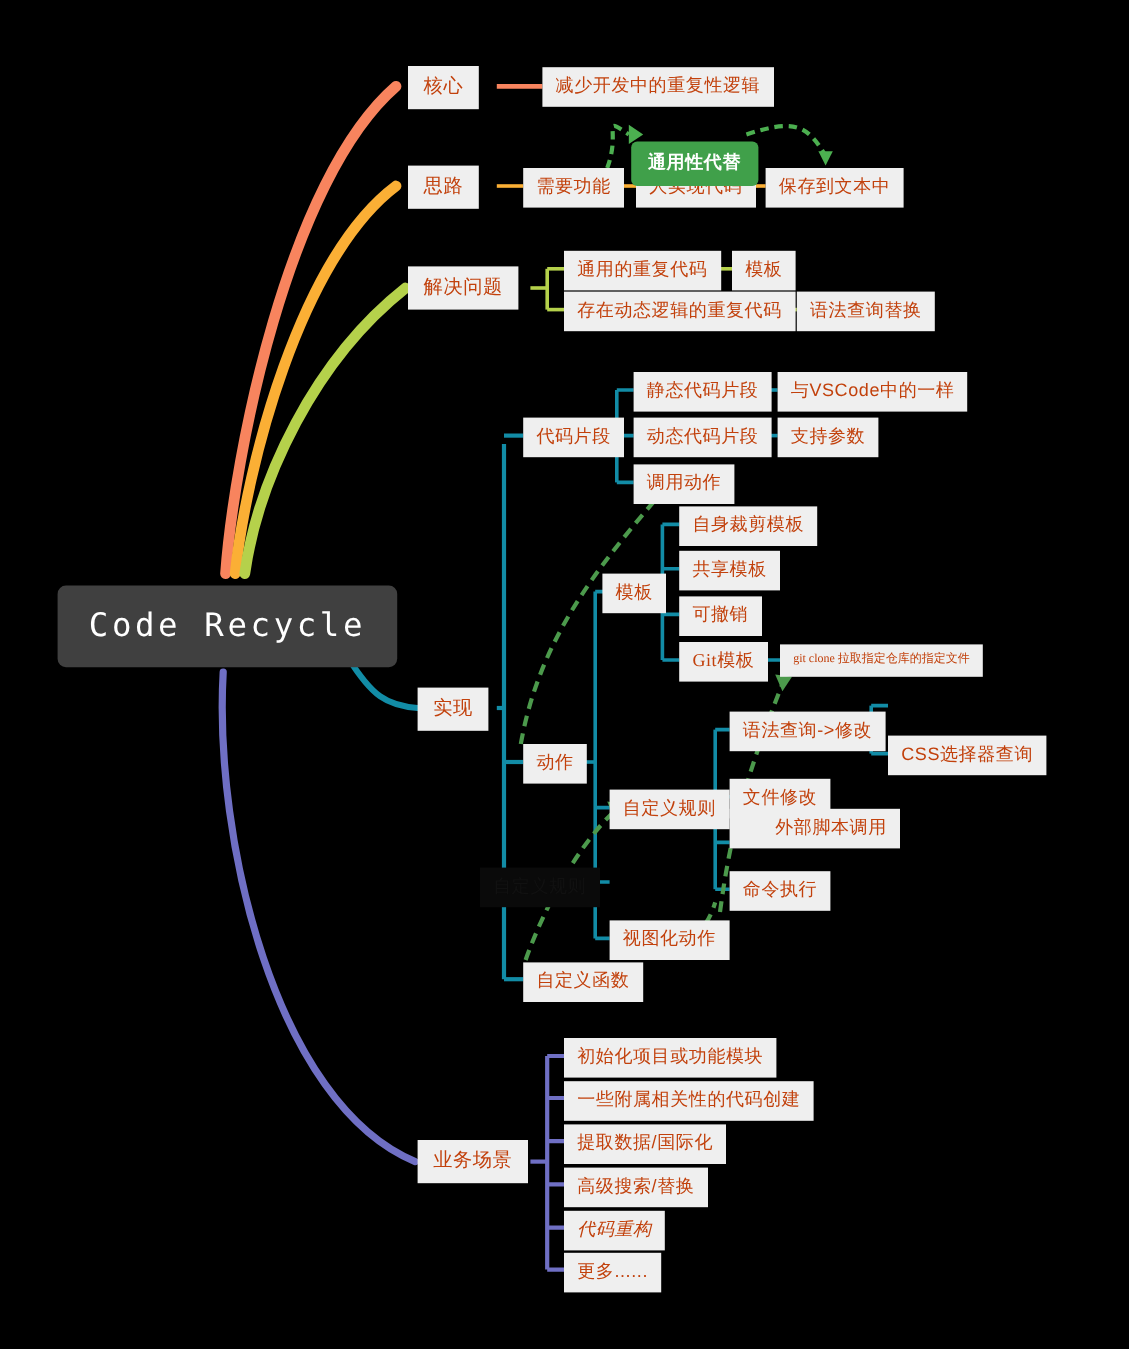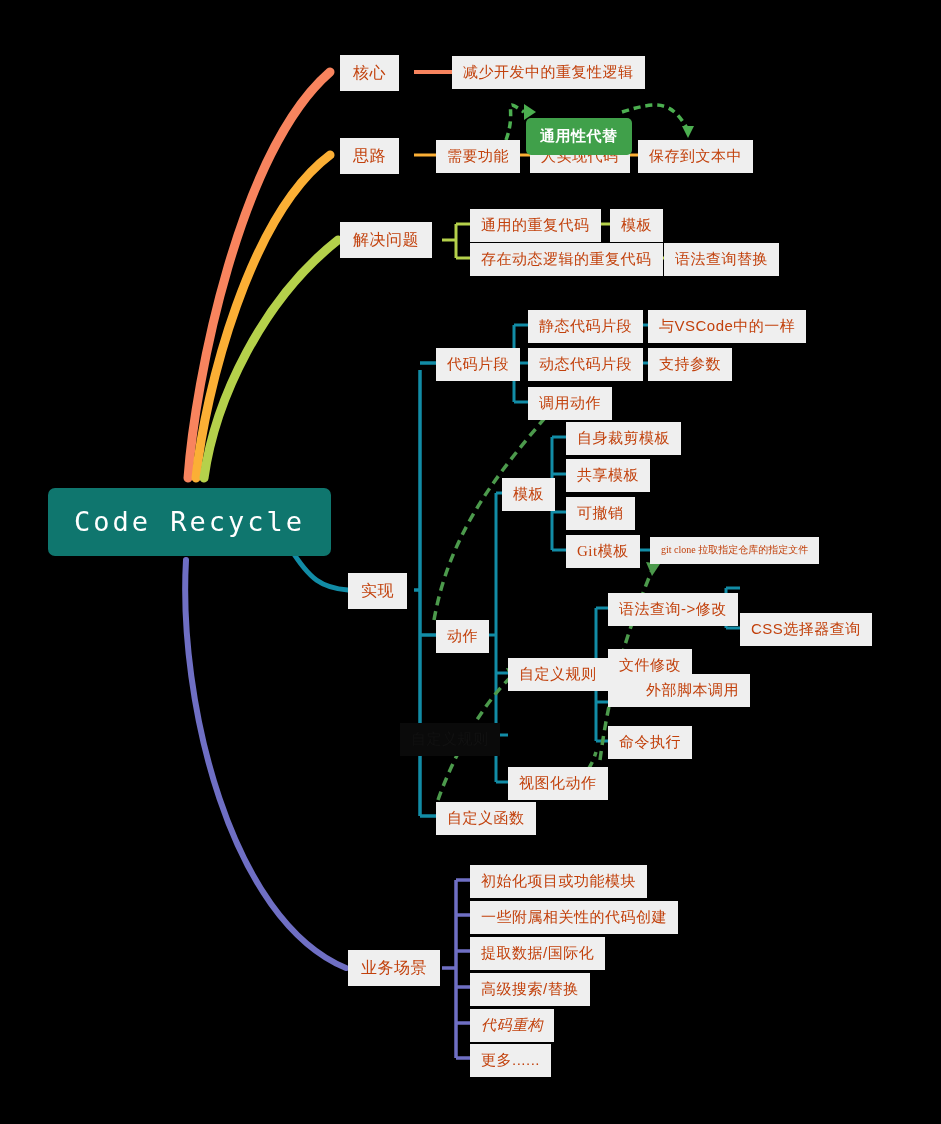--- a/index.html
+++ b/index.html
@@ -17,21 +17,21 @@
     color:#c2410c;
     font-size:15px;
     line-height:1.25;
     padding:7px 11px;
     white-space:nowrap;
     box-sizing:border-box;
     letter-spacing:.5px;
     z-index:3;
   }
   .node.root{
-    background:#0f766e;
+    background:#404040;
     color:#FFFFFF;
     font-family:"DejaVu Sans Mono","Liberation Mono",monospace;
     font-size:27px;
     letter-spacing:3px;
     padding:17px 26px;
     border-radius:7px;
     font-weight:400;
   }
   .node.green{
     background:#40A04A;

